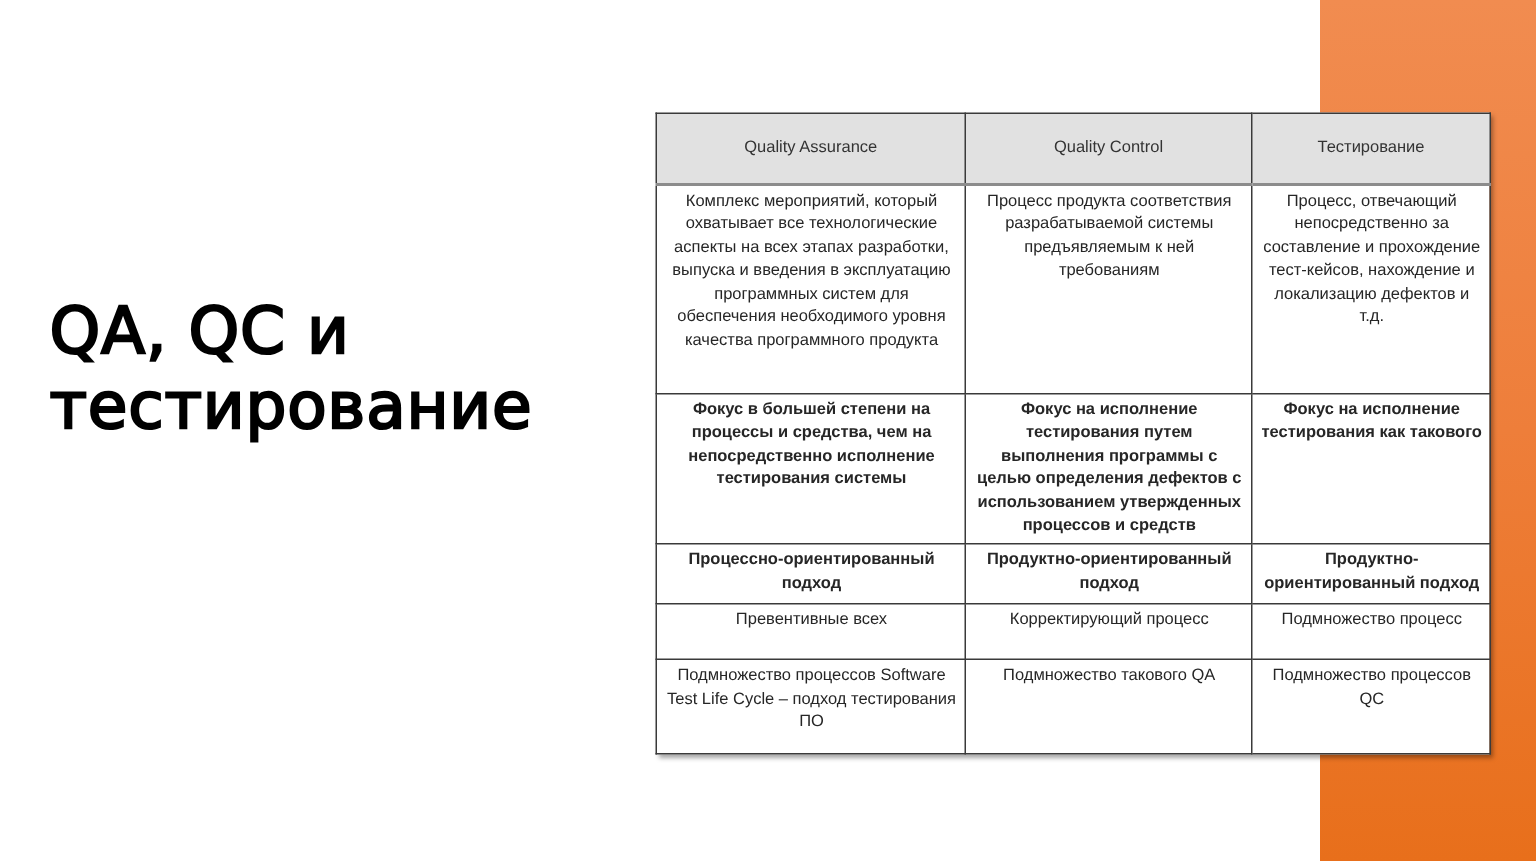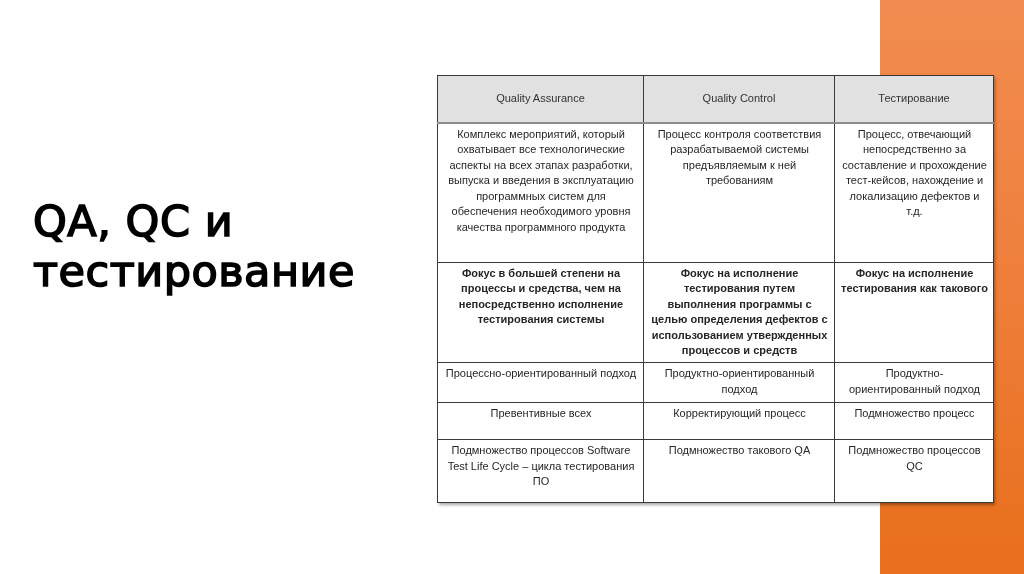--- a/index.html
+++ b/index.html
@@ -75,21 +75,21 @@
     color: #333333;
     padding: 0 4px;
     border-bottom: 2px solid #8c8c8c;
   }
   col.c1 { width: 206px; }
   col.c2 { width: 191px; }
   col.c3 { width: 159px; }
   tr.r-head { height: 47px; }
   tr.r1 { height: 138px; }
   tr.r2 { height: 94px; font-weight: bold; }
-  tr.r3 { height: 39px; }
+  tr.r3 { height: 39px; font-weight: bold; }
   tr.r4 { height: 37px; }
   tr.r5 { height: 62px; }
 </style>
 </head>
 <body>
 
 <div class="slide">
   <div class="accent-bar"></div>
 
   <h1 class="title">
@@ -107,39 +107,39 @@
       <thead>
         <tr class="r-head">
           <th>Quality Assurance</th>
           <th>Quality Control</th>
           <th>Тестирование</th>
         </tr>
       </thead>
       <tbody>
         <tr class="r1">
           <td>Комплекс мероприятий, который охватывает все технологические аспекты на всех этапах разработки, выпуска и введения в эксплуатацию программных систем для обеспечения необходимого уровня качества программного продукта</td>
-          <td>Процесс контроля соответствия разрабатываемой системы предъявляемым к ней требованиям</td>
+          <td>Процесс продукта соответствия разрабатываемой системы предъявляемым к ней требованиям</td>
           <td>Процесс, отвечающий непосредственно за составление и прохождение тест-кейсов, нахождение и локализацию дефектов и т.д.</td>
         </tr>
         <tr class="r2">
           <td>Фокус в большей степени на процессы и средства, чем на непосредственно исполнение тестирования системы</td>
           <td>Фокус на исполнение тестирования путем выполнения программы с целью определения дефектов с использованием утвержденных процессов и средств</td>
           <td>Фокус на исполнение тестирования как такового</td>
         </tr>
         <tr class="r3">
           <td>Процессно-ориентированный подход</td>
           <td>Продуктно-ориентированный подход</td>
           <td>Продуктно-ориентированный подход</td>
         </tr>
         <tr class="r4">
           <td>Превентивные всех</td>
           <td>Корректирующий процесс</td>
           <td>Подмножество процесс</td>
         </tr>
         <tr class="r5">
-          <td>Подмножество процессов Software Test Life Cycle – цикла тестирования ПО</td>
+          <td>Подмножество процессов Software Test Life Cycle – подход тестирования ПО</td>
           <td>Подмножество такового QA</td>
           <td>Подмножество процессов QC</td>
         </tr>
       </tbody>
     </table>
   </div>
 </div>
 
 </body></html>

